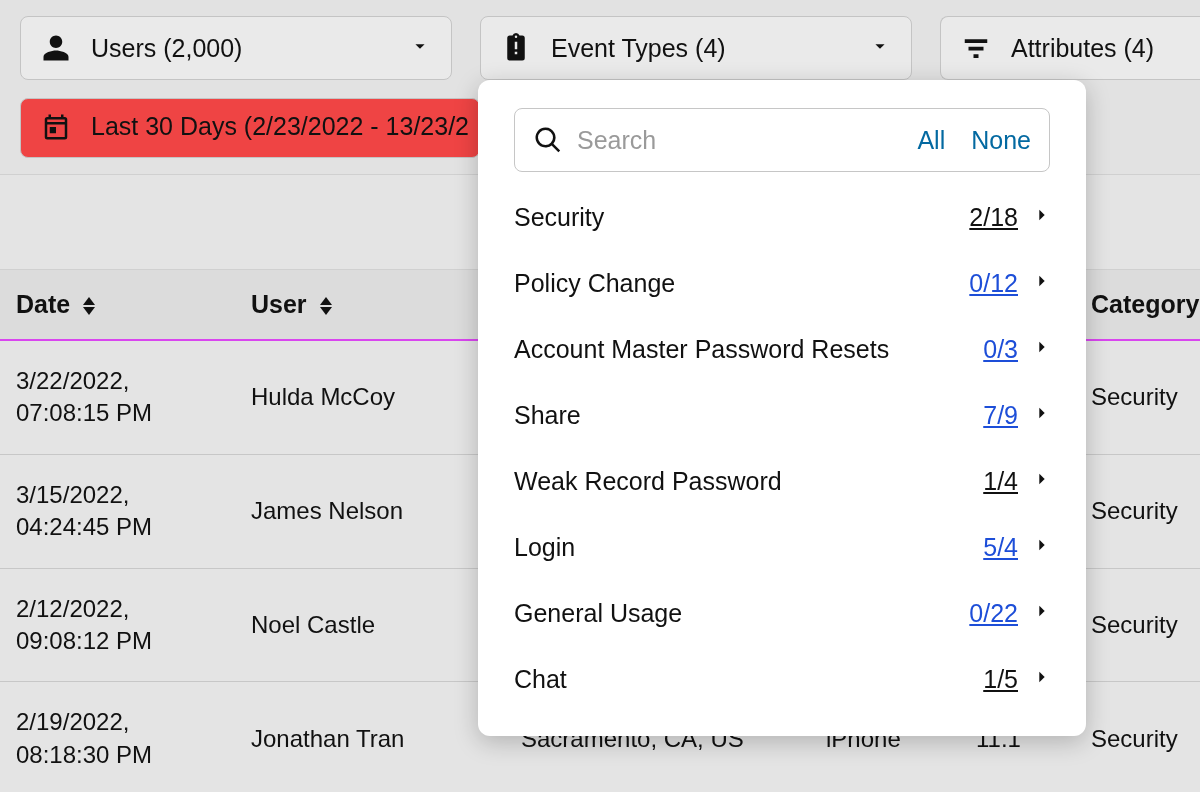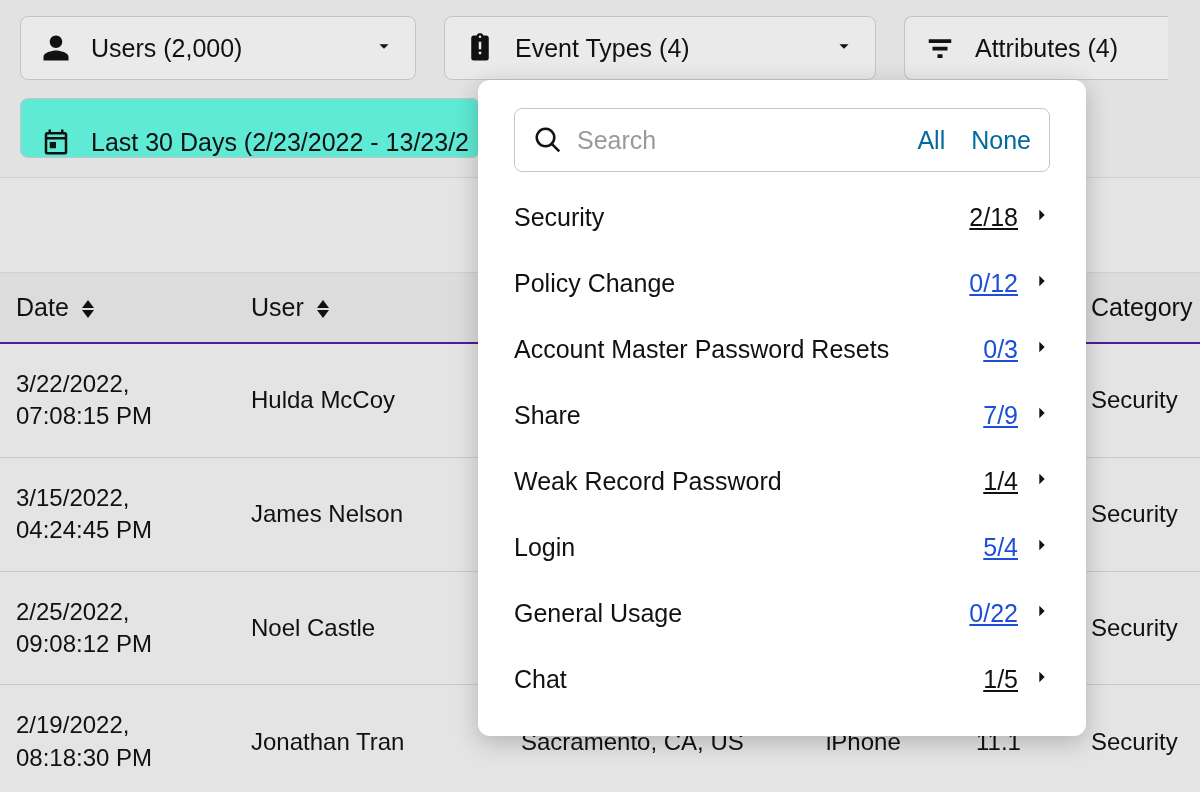--- a/index.html
+++ b/index.html
@@ -20,43 +20,43 @@
     display: flex;
     align-items: center;
     background: #eaeaea;
     border: 1px solid #c4c4c4;
     border-radius: 8px;
     height: 64px;
     padding: 0 20px 0 20px;
     gap: 20px;
     flex: 0 0 auto;
   }
-  .filter-pill.users { width: 396px; }
+  .filter-pill.users { width: 432px; }
   .filter-pill.event-types { width: 432px; }
   .filter-pill.attributes { width: 264px; padding-right: 0; border-right: 0; border-top-right-radius: 0; border-bottom-right-radius: 0; }
   .filter-pill .label {
     font-size: 25px;
     font-weight: 400;
     flex: 1;
   }
   .filter-pill svg.lead { width: 30px; height: 30px; flex: 0 0 auto; fill: #111; }
   .filter-pill .caret { margin-left: auto; }
   .caret svg { width: 22px; height: 22px; fill: #111; }
 
   .date-row {
     padding: 18px 20px 0 20px;
   }
   .date-pill {
     display: inline-flex;
-    align-items: flex-end;
-    background: #5eead4;
+    align-items: flex-start;
+    background: #ef4444;
     border: 1px solid #c4c4c4;
     border-radius: 8px;
     height: 60px;
-    padding: 0 20px;
+    padding: 13px 20px;
     gap: 20px;
     font-size: 25px;
     width: 460px;
     white-space: nowrap;
     overflow: hidden;
   }
   .date-pill svg { width: 30px; height: 30px; fill: #111; flex: 0 0 auto; }
 
   .spacer-bar {
     height: 96px;
@@ -68,23 +68,23 @@
 
   table.data {
     width: 100%;
     border-collapse: collapse;
     table-layout: fixed;
   }
   table.data thead th {
     background: #dcdcdc;
     text-align: left;
     font-size: 25px;
-    font-weight: 400;
+    font-weight: 700;
     padding: 20px 16px;
-    border-bottom: 2px solid #4c1d95;
+    border-bottom: 2px solid #d946ef;
   }
   .sort-icons {
     display: inline-flex;
     flex-direction: column;
     vertical-align: middle;
     margin-left: 6px;
     line-height: 0;
   }
   .sort-icons svg { width: 12px; height: 8px; fill: #111; }
   .sort-icons svg:last-child { transform: rotate(180deg); margin-top: 2px; }
@@ -244,21 +244,21 @@
       <tr>
         <td><span class="dateline">3/15/2022,
 04:24:45 PM</span></td>
         <td>James Nelson</td>
         <td></td>
         <td></td>
         <td></td>
         <td>Security</td>
       </tr>
       <tr>
-        <td><span class="dateline">2/25/2022,
+        <td><span class="dateline">2/12/2022,
 09:08:12 PM</span></td>
         <td>Noel Castle</td>
         <td></td>
         <td></td>
         <td></td>
         <td>Security</td>
       </tr>
       <tr>
         <td><span class="dateline">2/19/2022,
 08:18:30 PM</span></td>

